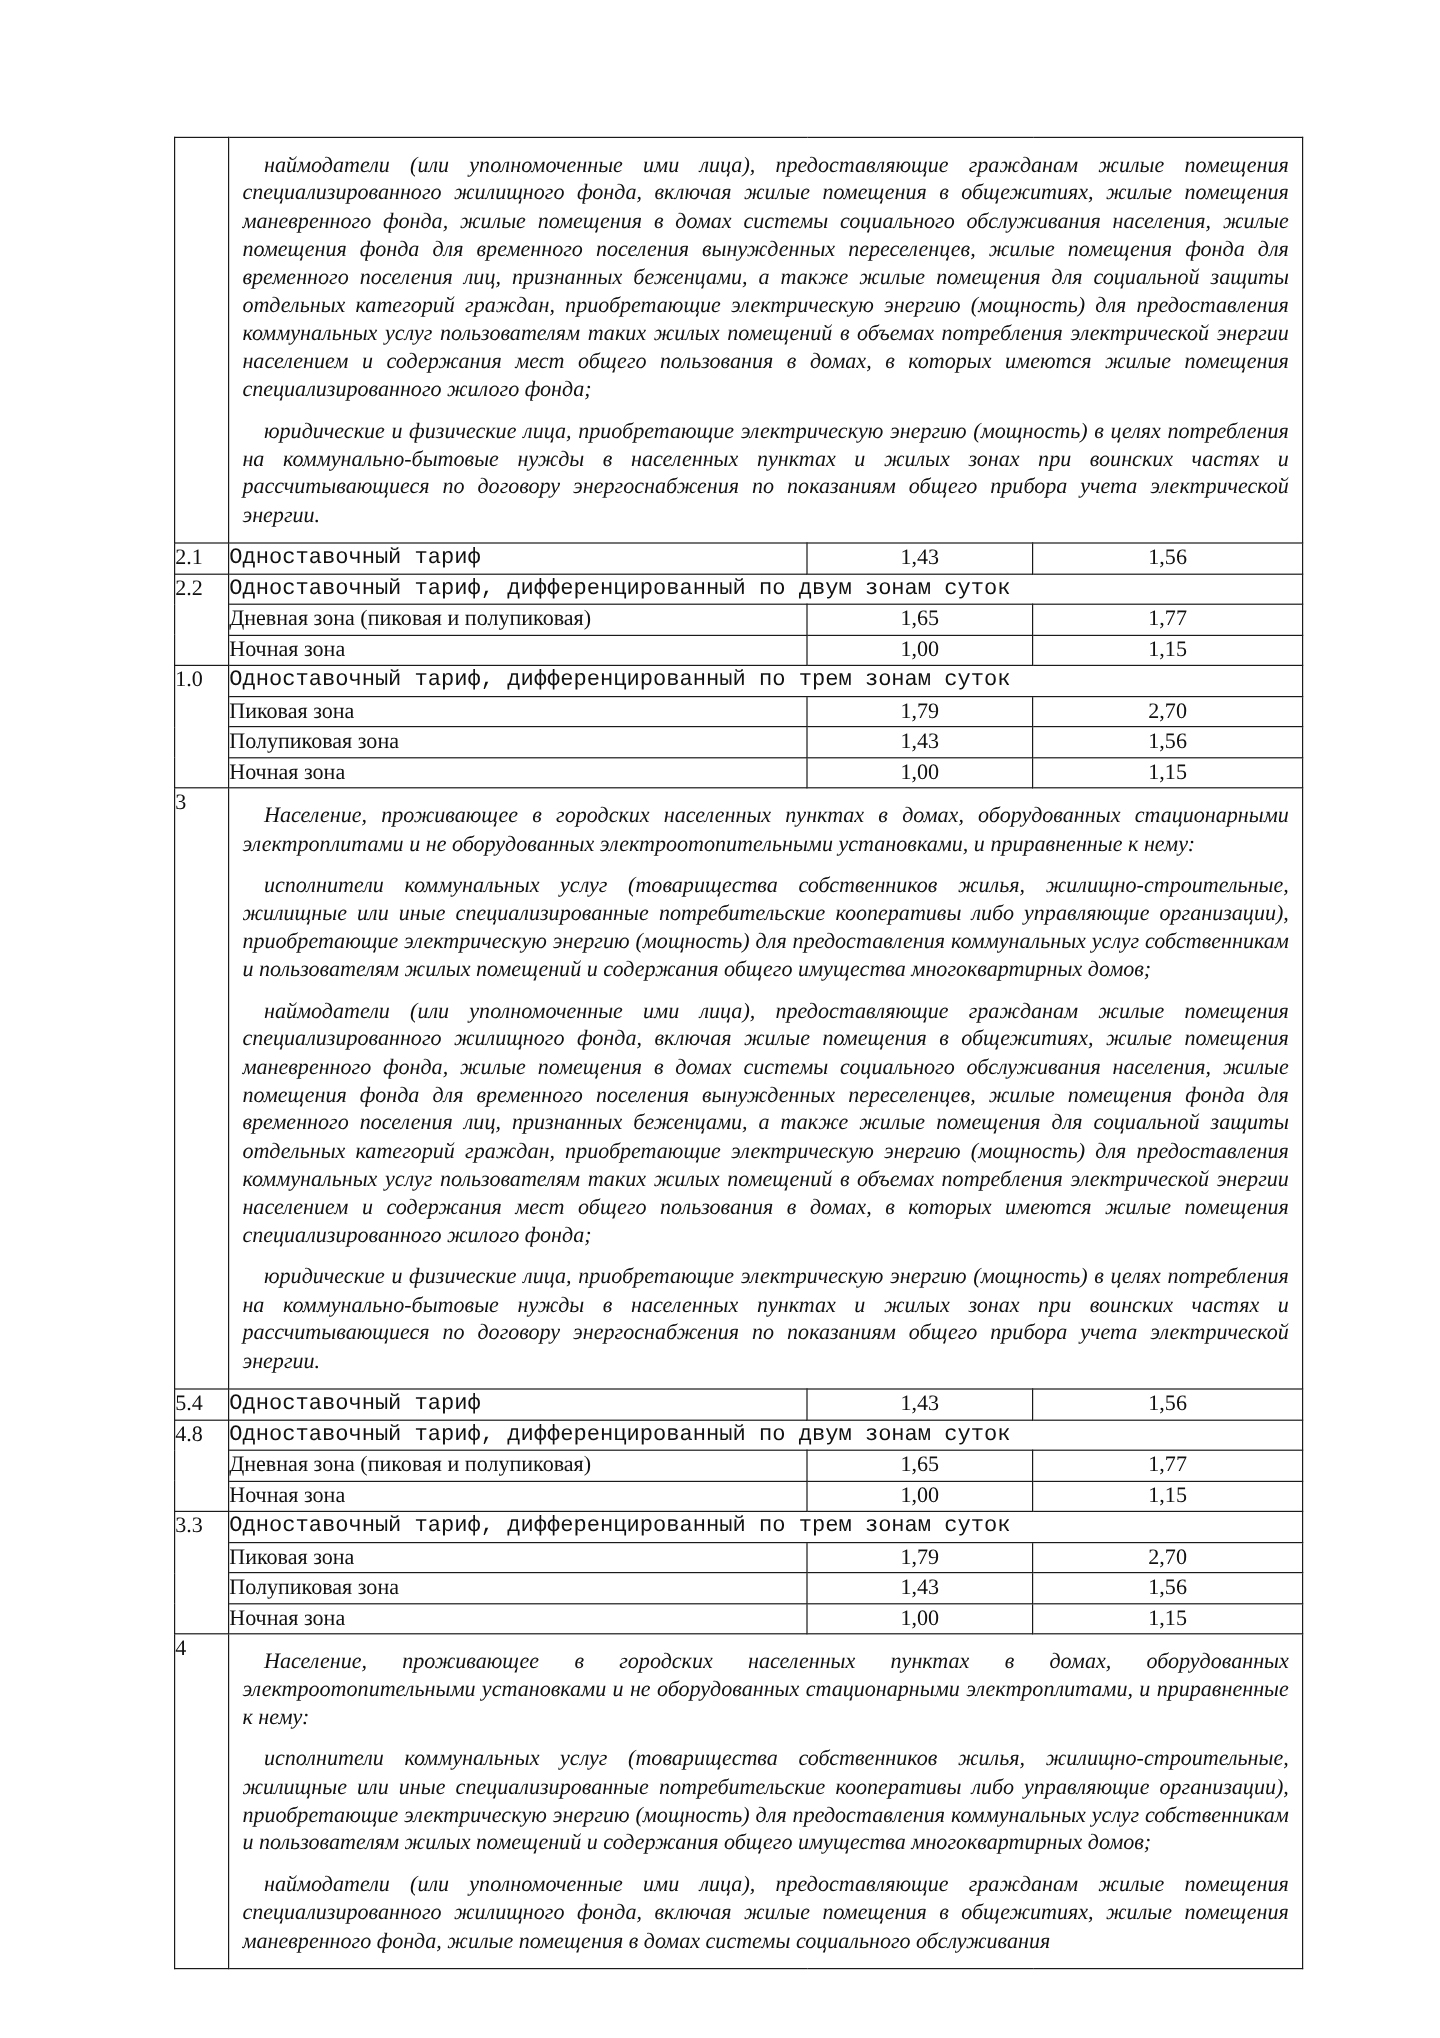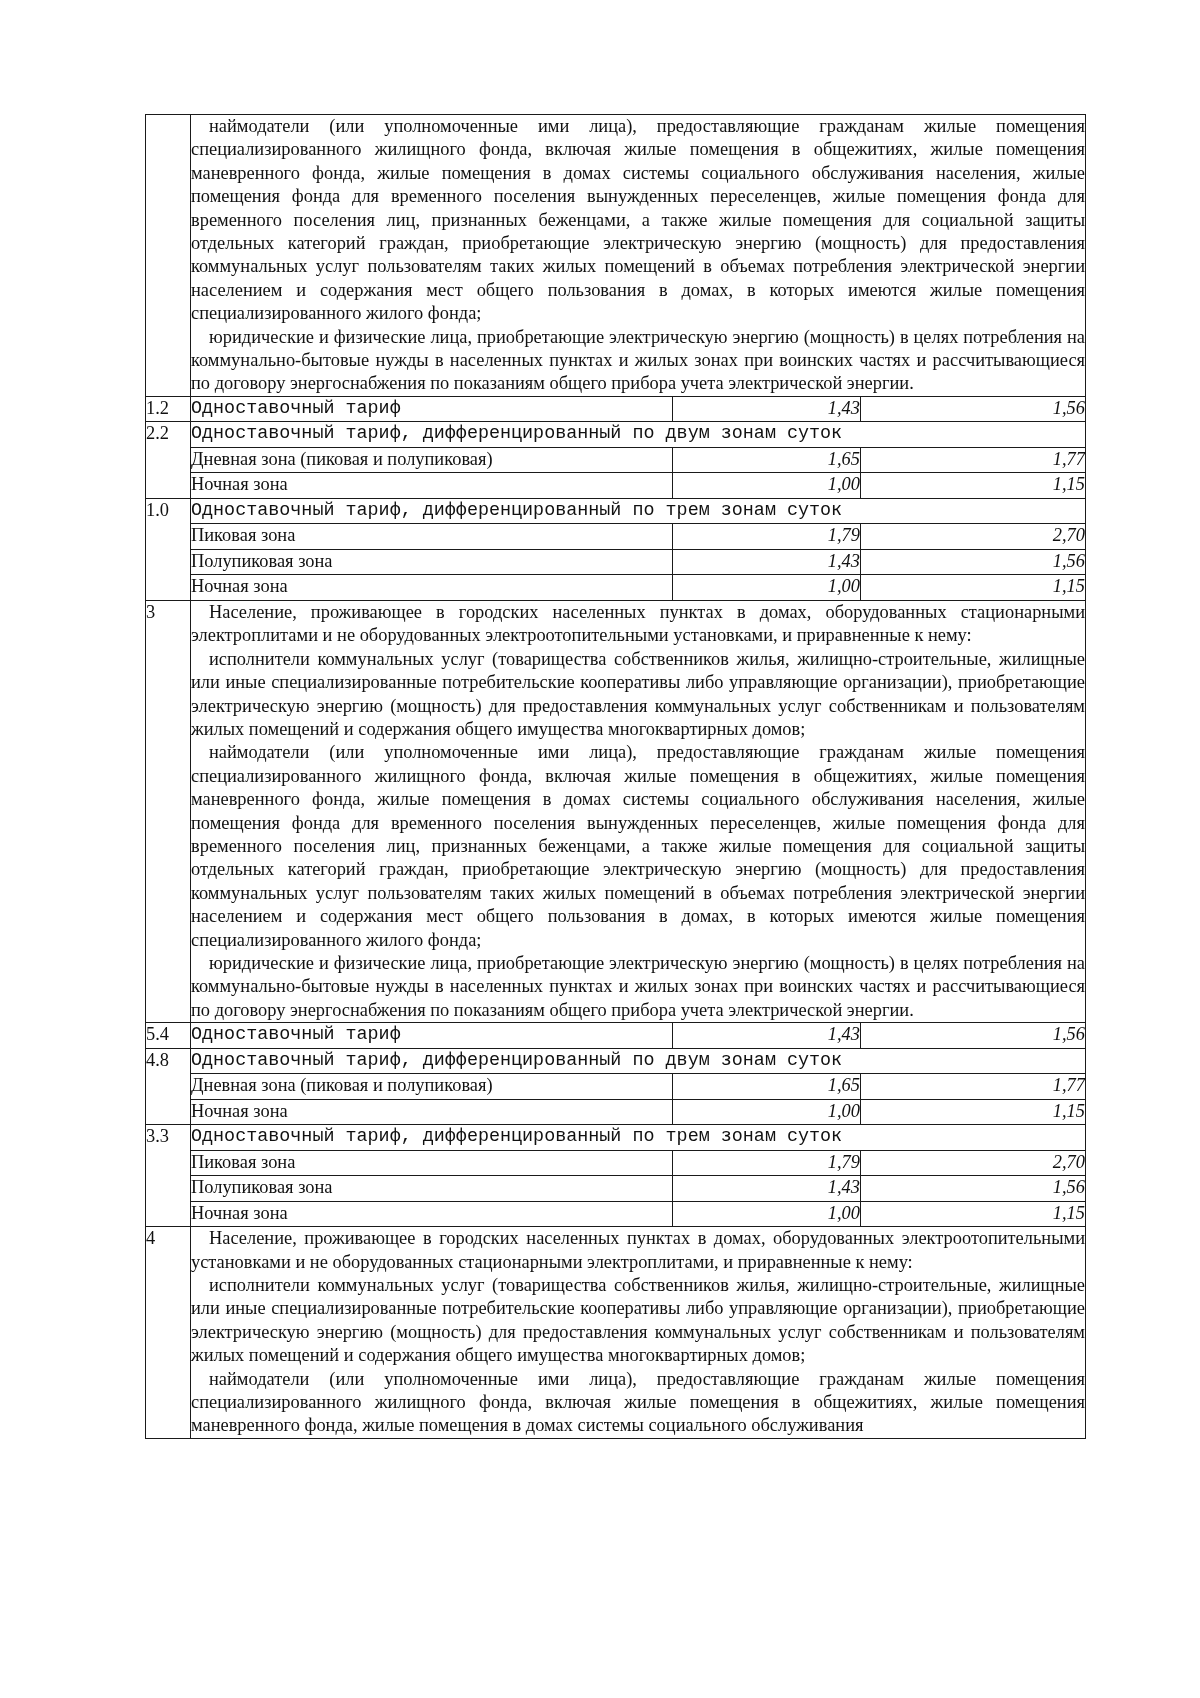--- a/index.html
+++ b/index.html
@@ -8,24 +8,24 @@
   .page { position: absolute; left: 145px; top: 114px; width: 940px; }
   table.tariffs { border-collapse: collapse; width: 940px; table-layout: fixed; }
   table.tariffs td { border: 1.5px solid #1a1a1a; padding: 0; vertical-align: top;
                      font-size: 18.4px; line-height: 23.4px; }
   col.c-num { width: 45px; }
   col.c-desc { width: 482px; }
   col.c-v1 { width: 188px; }
   col.c-v2 { width: 225px; }
   td.num { padding-left: 2px; }
   td.para { padding: 0 10px 0 10px; text-align: justify; }
-  td.para p { margin: 0; text-indent: 18px; text-align: justify; text-align-last: left; }
+  td.para p { margin: 11px; text-indent: 18px; text-align: justify; text-align-last: left; font-style: italic; }
   td.label { padding-left: 2px; height: 24.5px; font-family: Liberation Mono, monospace; }
   td.sublabel { padding-left: 28px; height: 24.5px; }
-  td.val { text-align: right; height: 24.5px; font-style: italic; }
+  td.val { text-align: center; height: 24.5px; }
 </style>
 </head>
 <body>
 
 <div class="page">
 <table class="tariffs">
   <colgroup>
     <col class="c-num">
         <col class="c-desc">
         <col class="c-v1">
@@ -34,21 +34,21 @@
 
   <tbody>
         <tr>
     <td class="num"></td>
     <td class="para" colspan="3">
       <p>наймодатели (или уполномоченные ими лица), предоставляющие гражданам жилые помещения специализированного жилищного фонда, включая жилые помещения в общежитиях, жилые помещения маневренного фонда, жилые помещения в домах системы социального обслуживания населения, жилые помещения фонда для временного поселения вынужденных переселенцев, жилые помещения фонда для временного поселения лиц, признанных беженцами, а также жилые помещения для социальной защиты отдельных категорий граждан, приобретающие электрическую энергию (мощность) для предоставления коммунальных услуг пользователям таких жилых помещений в объемах потребления электрической энергии населением и содержания мест общего пользования в домах, в которых имеются жилые помещения специализированного жилого фонда;</p>
       <p>юридические и физические лица, приобретающие электрическую энергию (мощность) в целях потребления на коммунально-бытовые нужды в населенных пунктах и жилых зонах при воинских частях и рассчитывающиеся по договору энергоснабжения по показаниям общего прибора учета электрической энергии.</p>
     </td>
   </tr>
   <tr>
-    <td class="num">1.2</td>
+    <td class="num">2.1</td>
     <td class="label">Одноставочный тариф</td>
     <td class="val">1,43</td>
     <td class="val">1,56</td>
   </tr>
   <tr>
     <td class="num" rowspan="3">2.2</td>
     <td class="label" colspan="3">Одноставочный тариф, дифференцированный по двум зонам суток</td>
   </tr>
   <tr>
     <td class="sublabel">Дневная зона (пиковая и полупиковая)</td>

